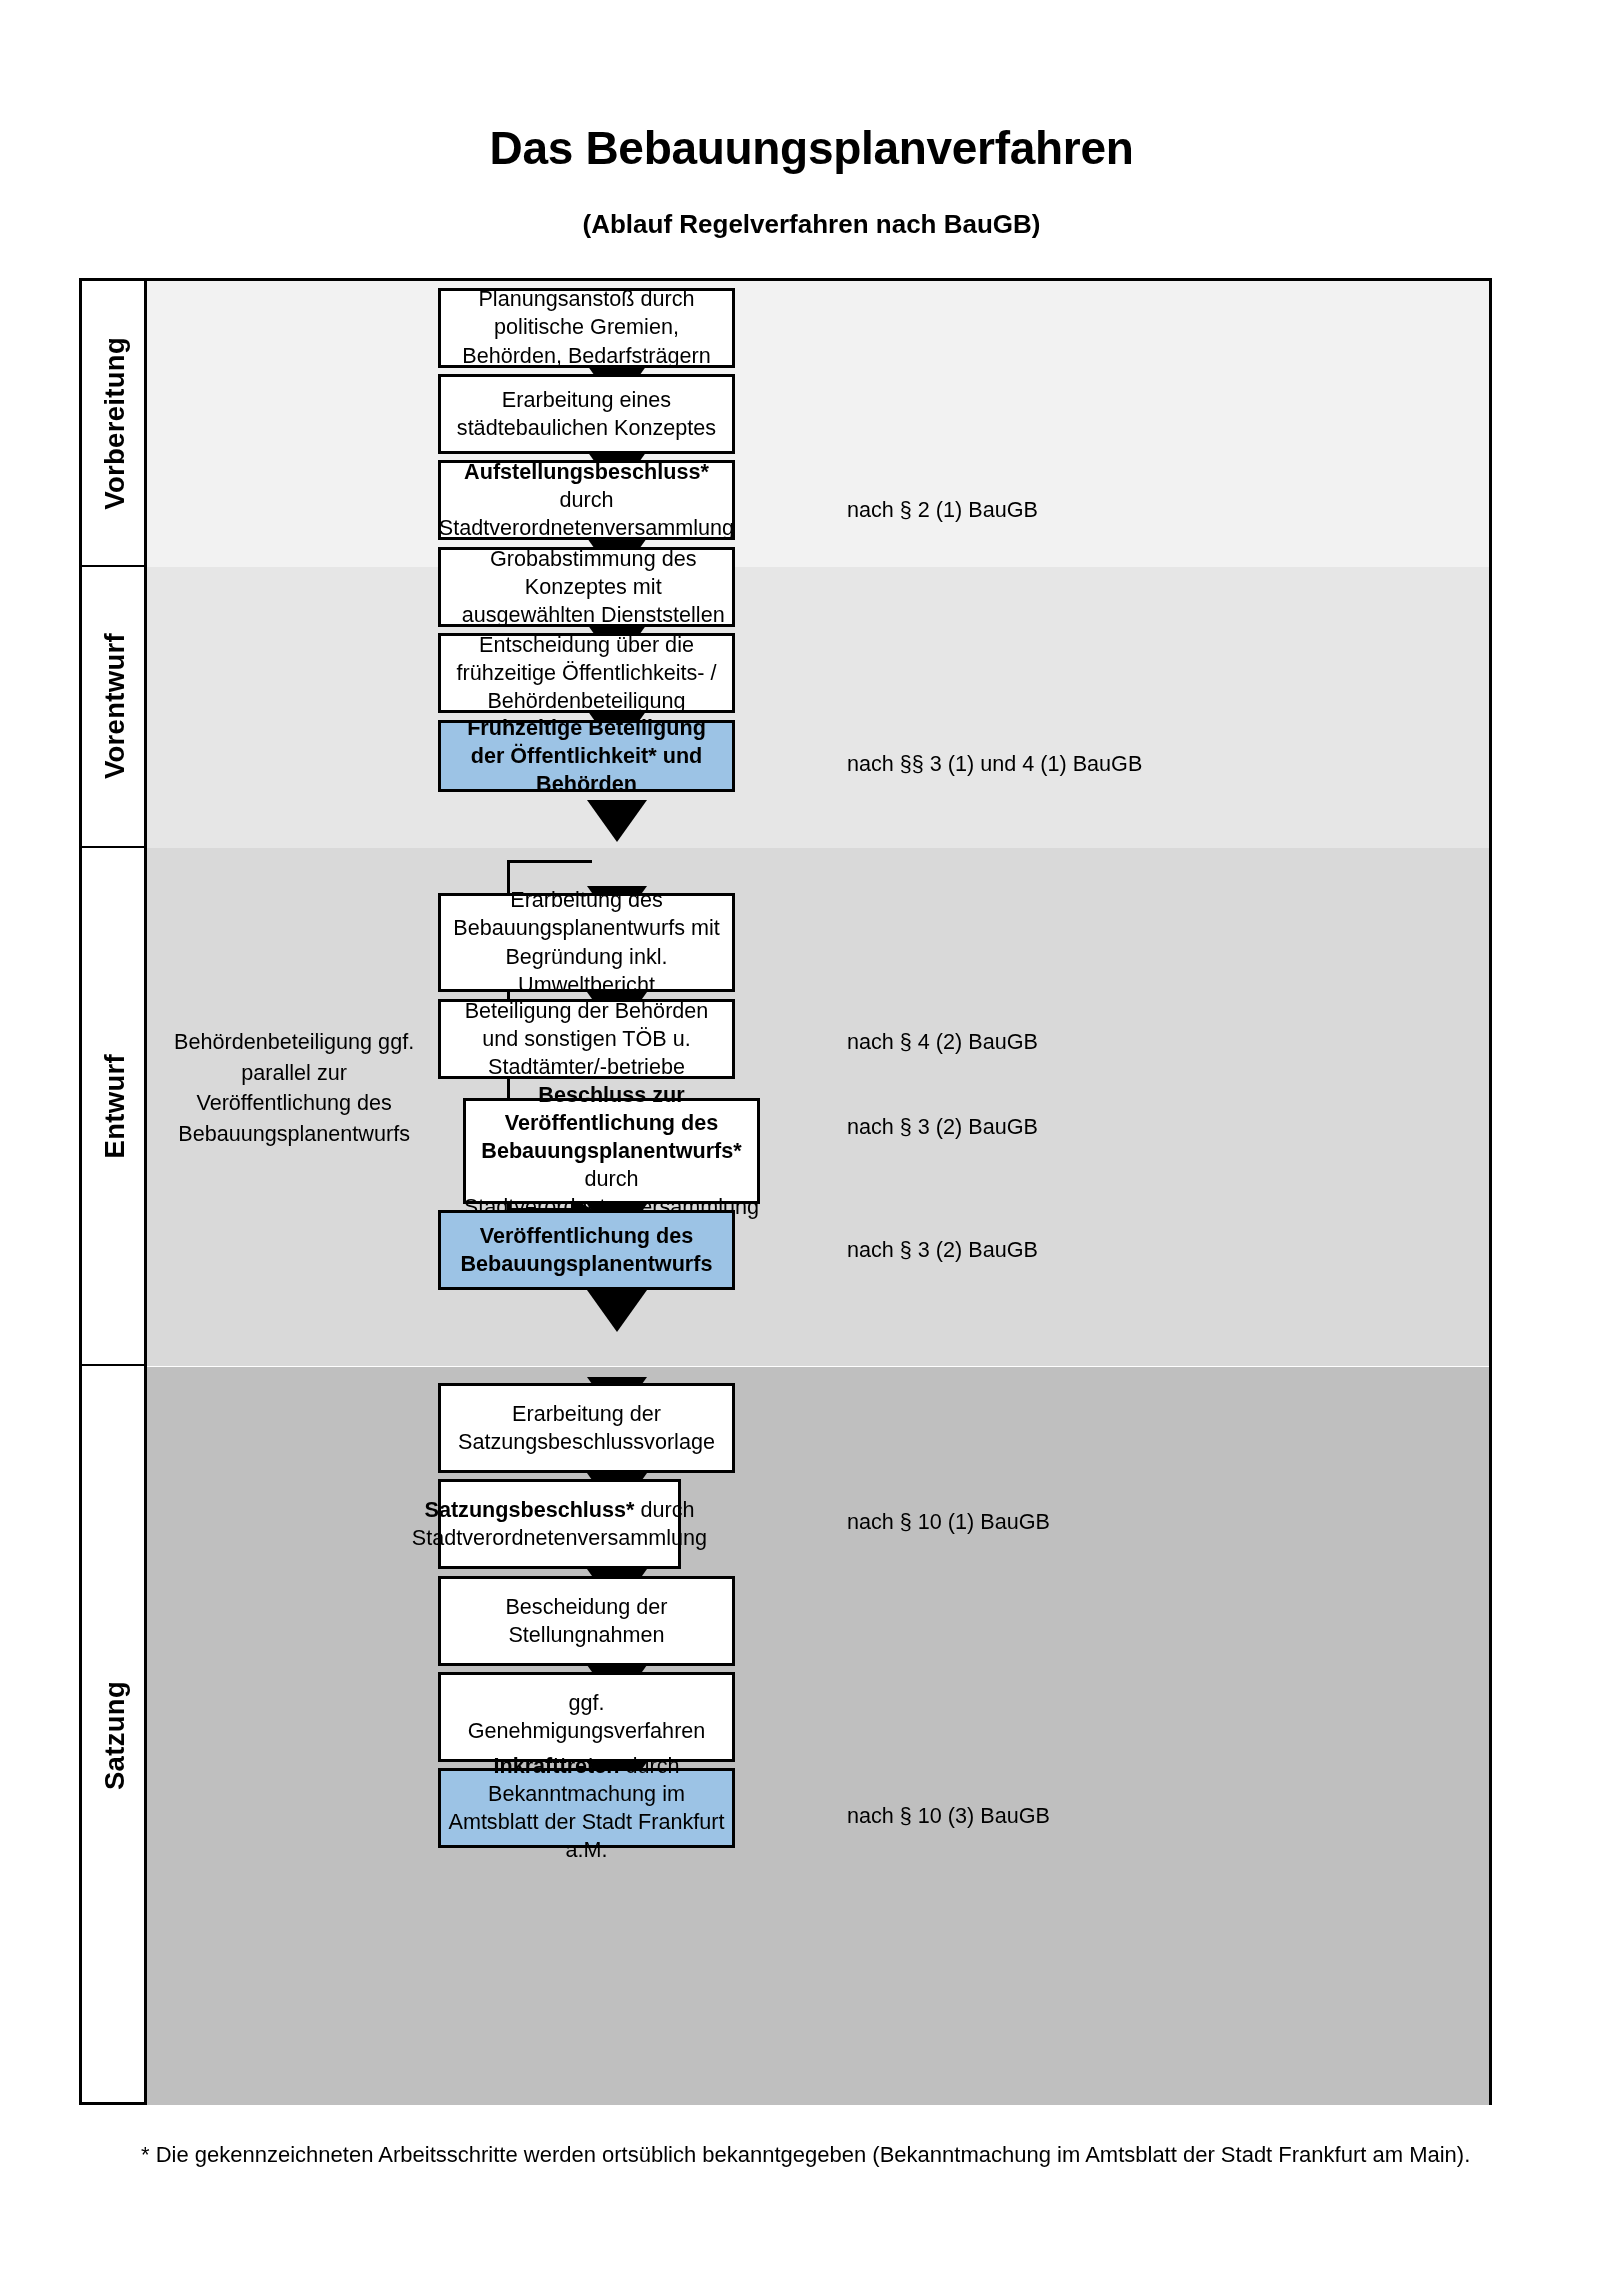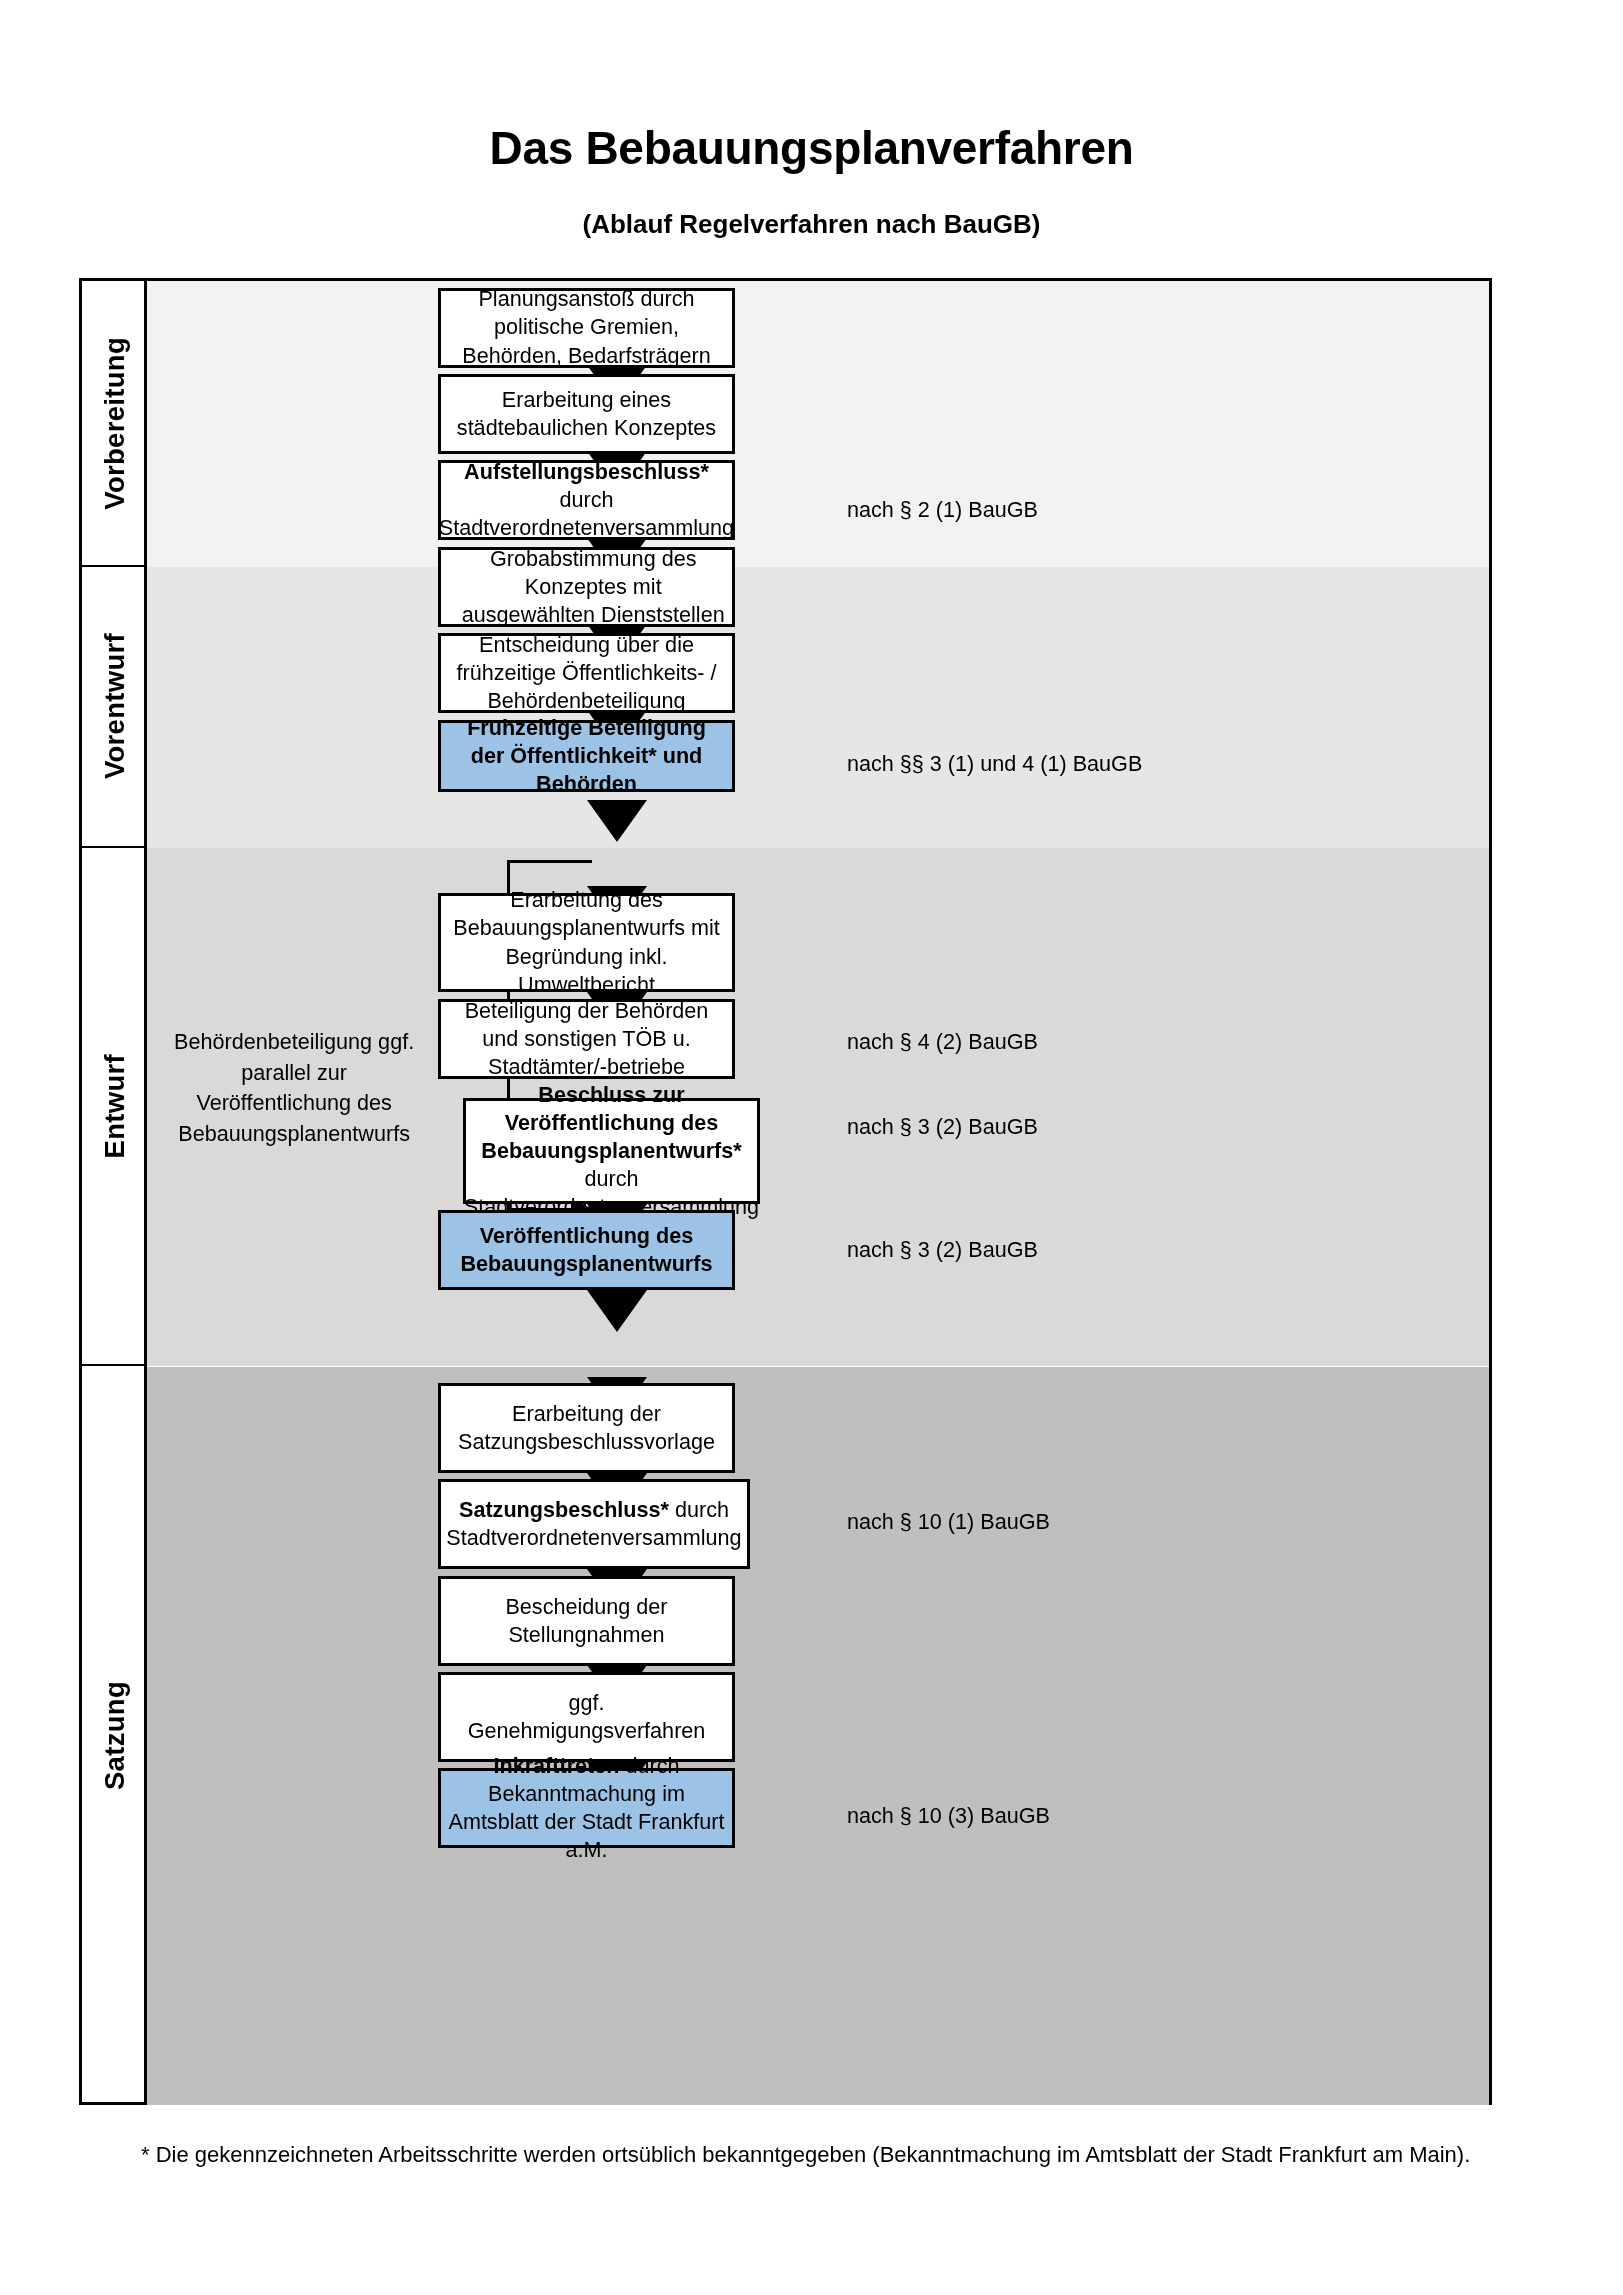--- a/index.html
+++ b/index.html
@@ -207,21 +207,21 @@
         </div>
       </div>
 
 
       <div class="fbox" style="left:291px;top:1102px;width:297px;height:90px;">
         <div>
           <span class="b"></span><span>Erarbeitung der Satzungsbeschlussvorlage</span>
         </div>
       </div>
 
-      <div class="fbox" style="left:291px;top:1198px;width:312px;height:90px;">
+      <div class="fbox" style="left:291px;top:1198px;width:243px;height:90px;">
         <div>
           <span class="b">Satzungsbeschluss*</span><span> durch Stadtverordnetenversammlung</span>
         </div>
       </div>
 
       <div class="fbox" style="left:291px;top:1295px;width:297px;height:90px;">
         <div>
           <span class="b"></span><span>Bescheidung der Stellungnahmen</span>
         </div>
       </div>

